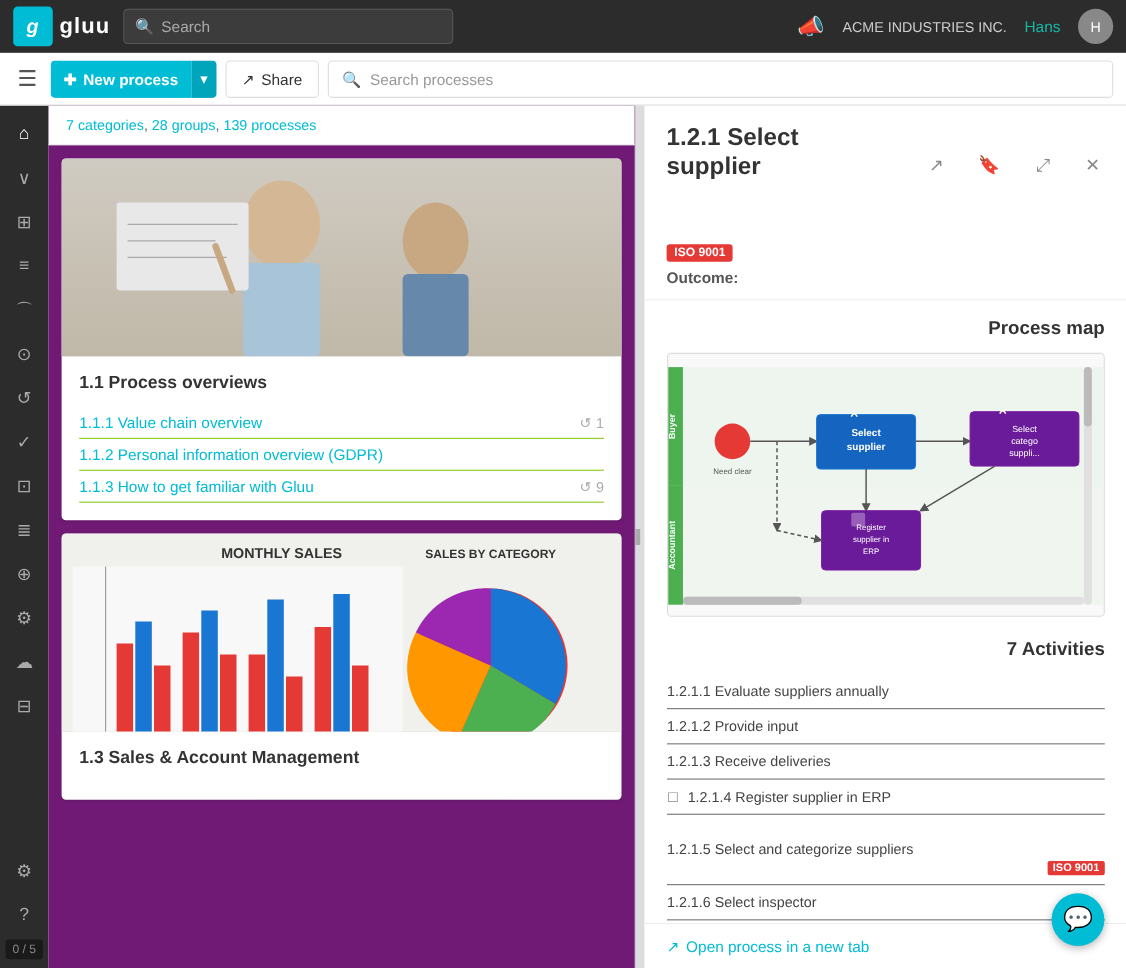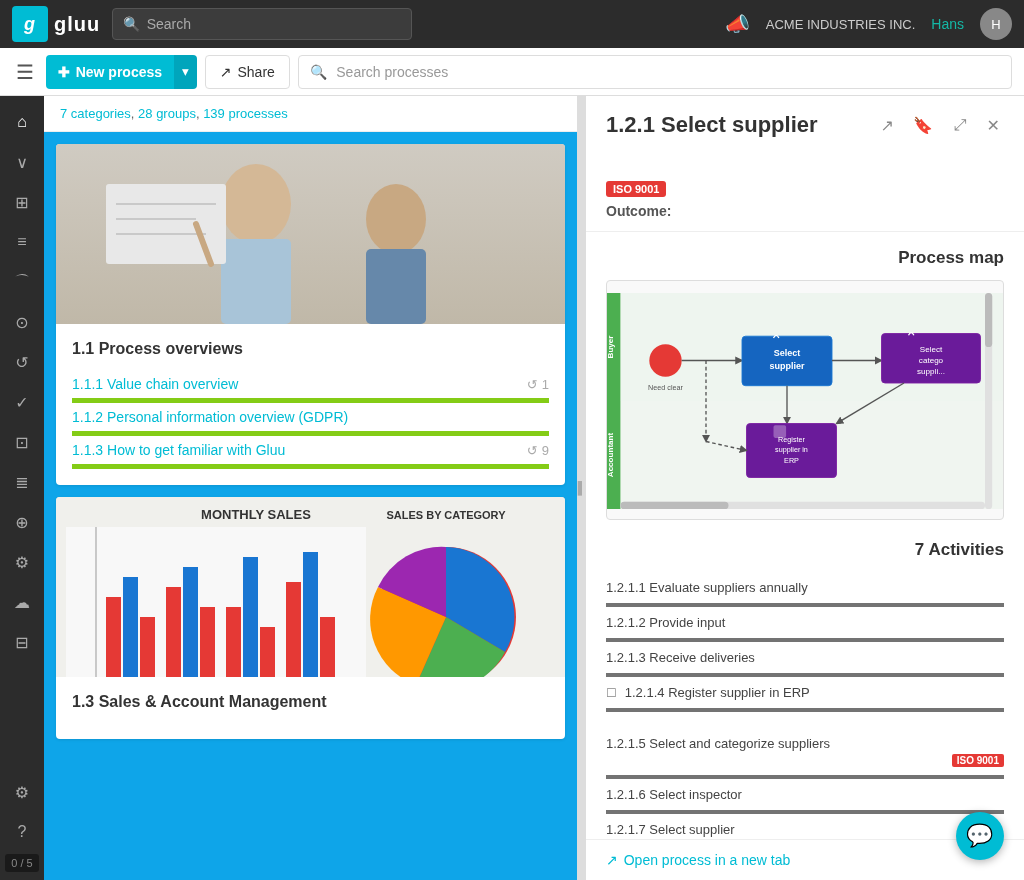--- a/index.html
+++ b/index.html
@@ -101,21 +101,21 @@
 
     
     .page-counter {
       background: #1a1a1a; color: #888; font-size: 11px;
       padding: 3px 6px; border-radius: 3px; margin-top: auto;
       text-align: center;
     }
 
     
     .left-panel {
-      width: 534px; background: #0ea5e9;
+      width: 534px; background: #701a75;
       overflow-y: auto; flex-shrink: 0;
       border-right: 1px solid #ddd;
     }
 
     .stats-bar {
       padding: 10px 16px;
       font-size: 13px; color: #666;
       background: white;
       border-bottom: 1px solid #eee;
     }
@@ -129,37 +129,37 @@
       width: 100%; height: 180px; overflow: hidden;
       background: #ccc; position: relative;
     }
 
     .card-body { padding: 16px; }
     .card-title {
       font-size: 16px; font-weight: 600; color: #333; margin-bottom: 12px;
     }
     .process-item {
       display: flex; align-items: center; padding: 6px 0;
-      border-bottom: 5px solid #84cc16; cursor: pointer;
+      border-bottom: 1px solid #84cc16; cursor: pointer;
     }
     .process-link { color: #00bcd4; font-size: 14px; flex: 1; }
     .process-item-right { display: flex; align-items: center; gap: 4px; color: #aaa; font-size: 13px; }
     .collapse-side { width: 8px; background: #ddd; cursor: pointer; flex-shrink: 0; align-self: stretch; display: flex; align-items: center; justify-content: center; }
 
     
     .right-panel {
       flex: 1; background: white; display: flex; flex-direction: column; overflow: hidden;
     }
     .right-header {
       padding: 16px 20px 12px;
       border-bottom: 1px solid #eee;
       flex-shrink: 0;
     }
     .right-title-row {
-      display: flex; align-items: flex-start; gap: 12px; margin-bottom: 8px;
+      display: flex; align-items: flex-end; gap: 24px; margin-bottom: 24px;
     }
     .right-title {
       font-size: 22px; font-weight: 700; color: #333; flex: 1;
     }
     .icon-btn {
       background: none; border: none; cursor: pointer;
       color: #888; font-size: 16px; padding: 4px;
     }
     .badge-iso {
       background: #e53935; color: white; font-size: 11px; font-weight: 700;
@@ -176,21 +176,21 @@
     
     .process-map-container {
       border: 1px solid #ddd; border-radius: 4px;
       overflow: hidden; position: relative; height: 240px; margin-bottom: 20px;
       background: #f9f9f9;
     }
 
     
     .activities-section { margin-bottom: 12px; }
     .activity-item {
-      padding: 8px 0; border-bottom: 4px solid #737373;
+      padding: 8px 0; border-bottom: 1px solid #737373;
       font-size: 13px; color: #444; display: flex; align-items: center; gap: 8px;
     }
     .activity-item:last-child { border-bottom: none; }
     .activity-badge { background: #e53935; color: white; font-size: 10px; font-weight: 700; padding: 1px 5px; border-radius: 2px; }
 
     
     .right-footer {
       padding: 12px 20px; border-top: 1px solid #eee; background: white;
       display: flex; align-items: center; gap: 8px; flex-shrink: 0;
     }

